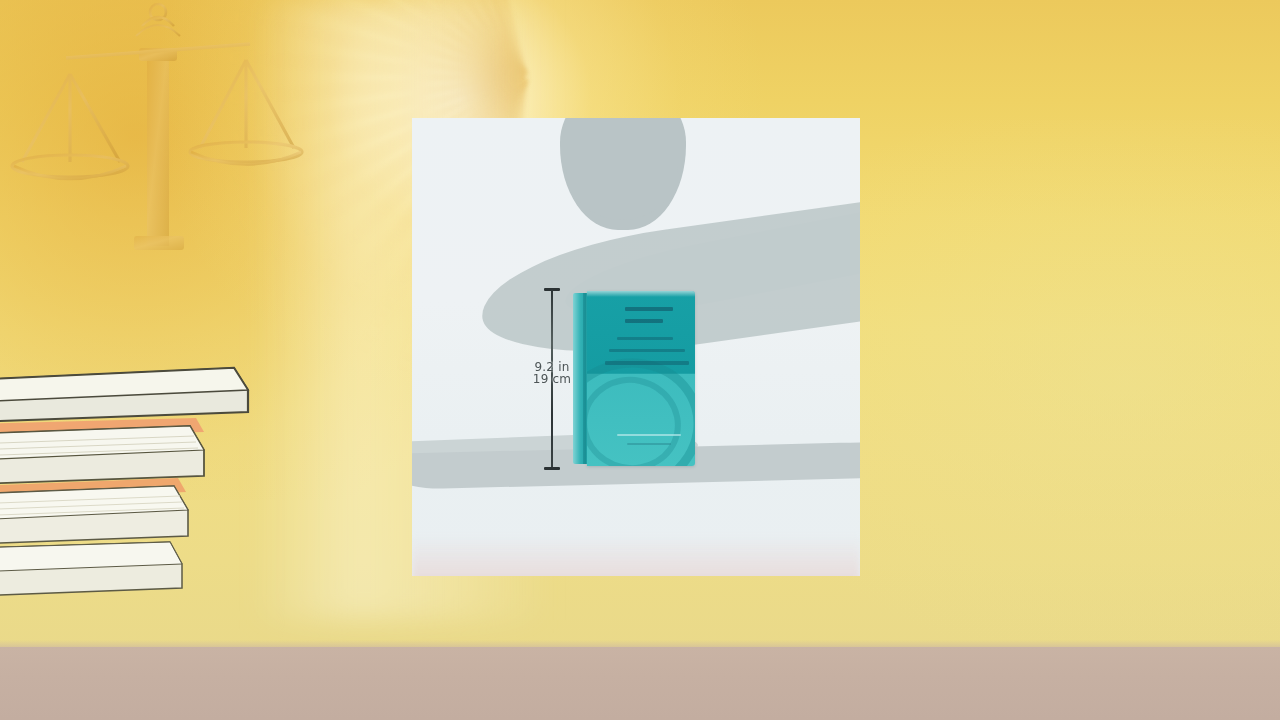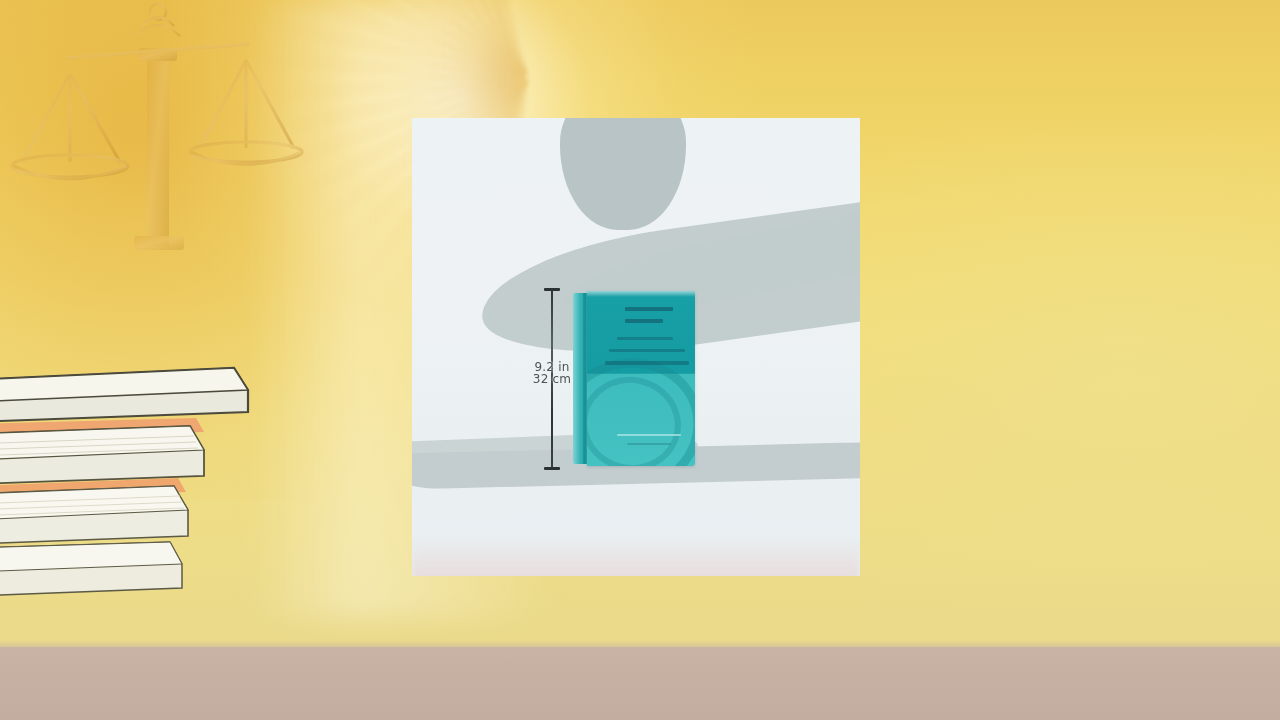--- a/index.html
+++ b/index.html
@@ -514,21 +514,21 @@
     <div class="figure-arm"></div>
     <div class="figure-base2"></div>
     <div class="figure-base"></div>
 
     <div class="dimline">
       <div class="dim-cap top"></div>
       <div class="dim-stem"></div>
       <div class="dim-cap bot"></div>
       <div class="dim-label">
         <span>9.2 in</span>
-        <span>32 cm</span>
+        <span>19 cm</span>
       </div>
     </div>
 
     <div class="book">
       <div class="book-spine"></div>
       <div class="book-face">
         <div class="book-top-sheen"></div>
         <div class="book-swirl"></div>
         <div class="book-swirl2"></div>
 

